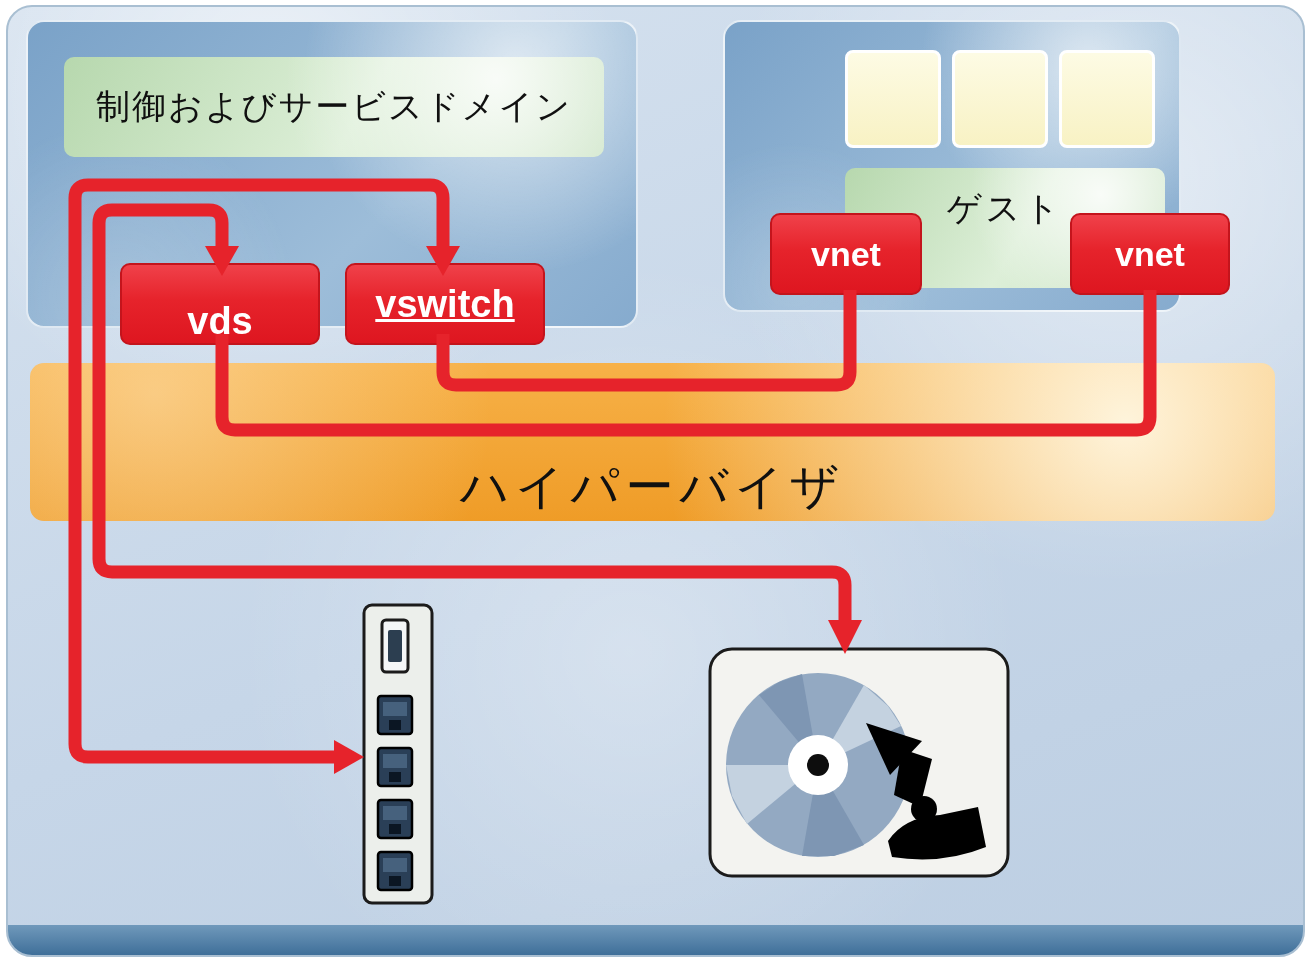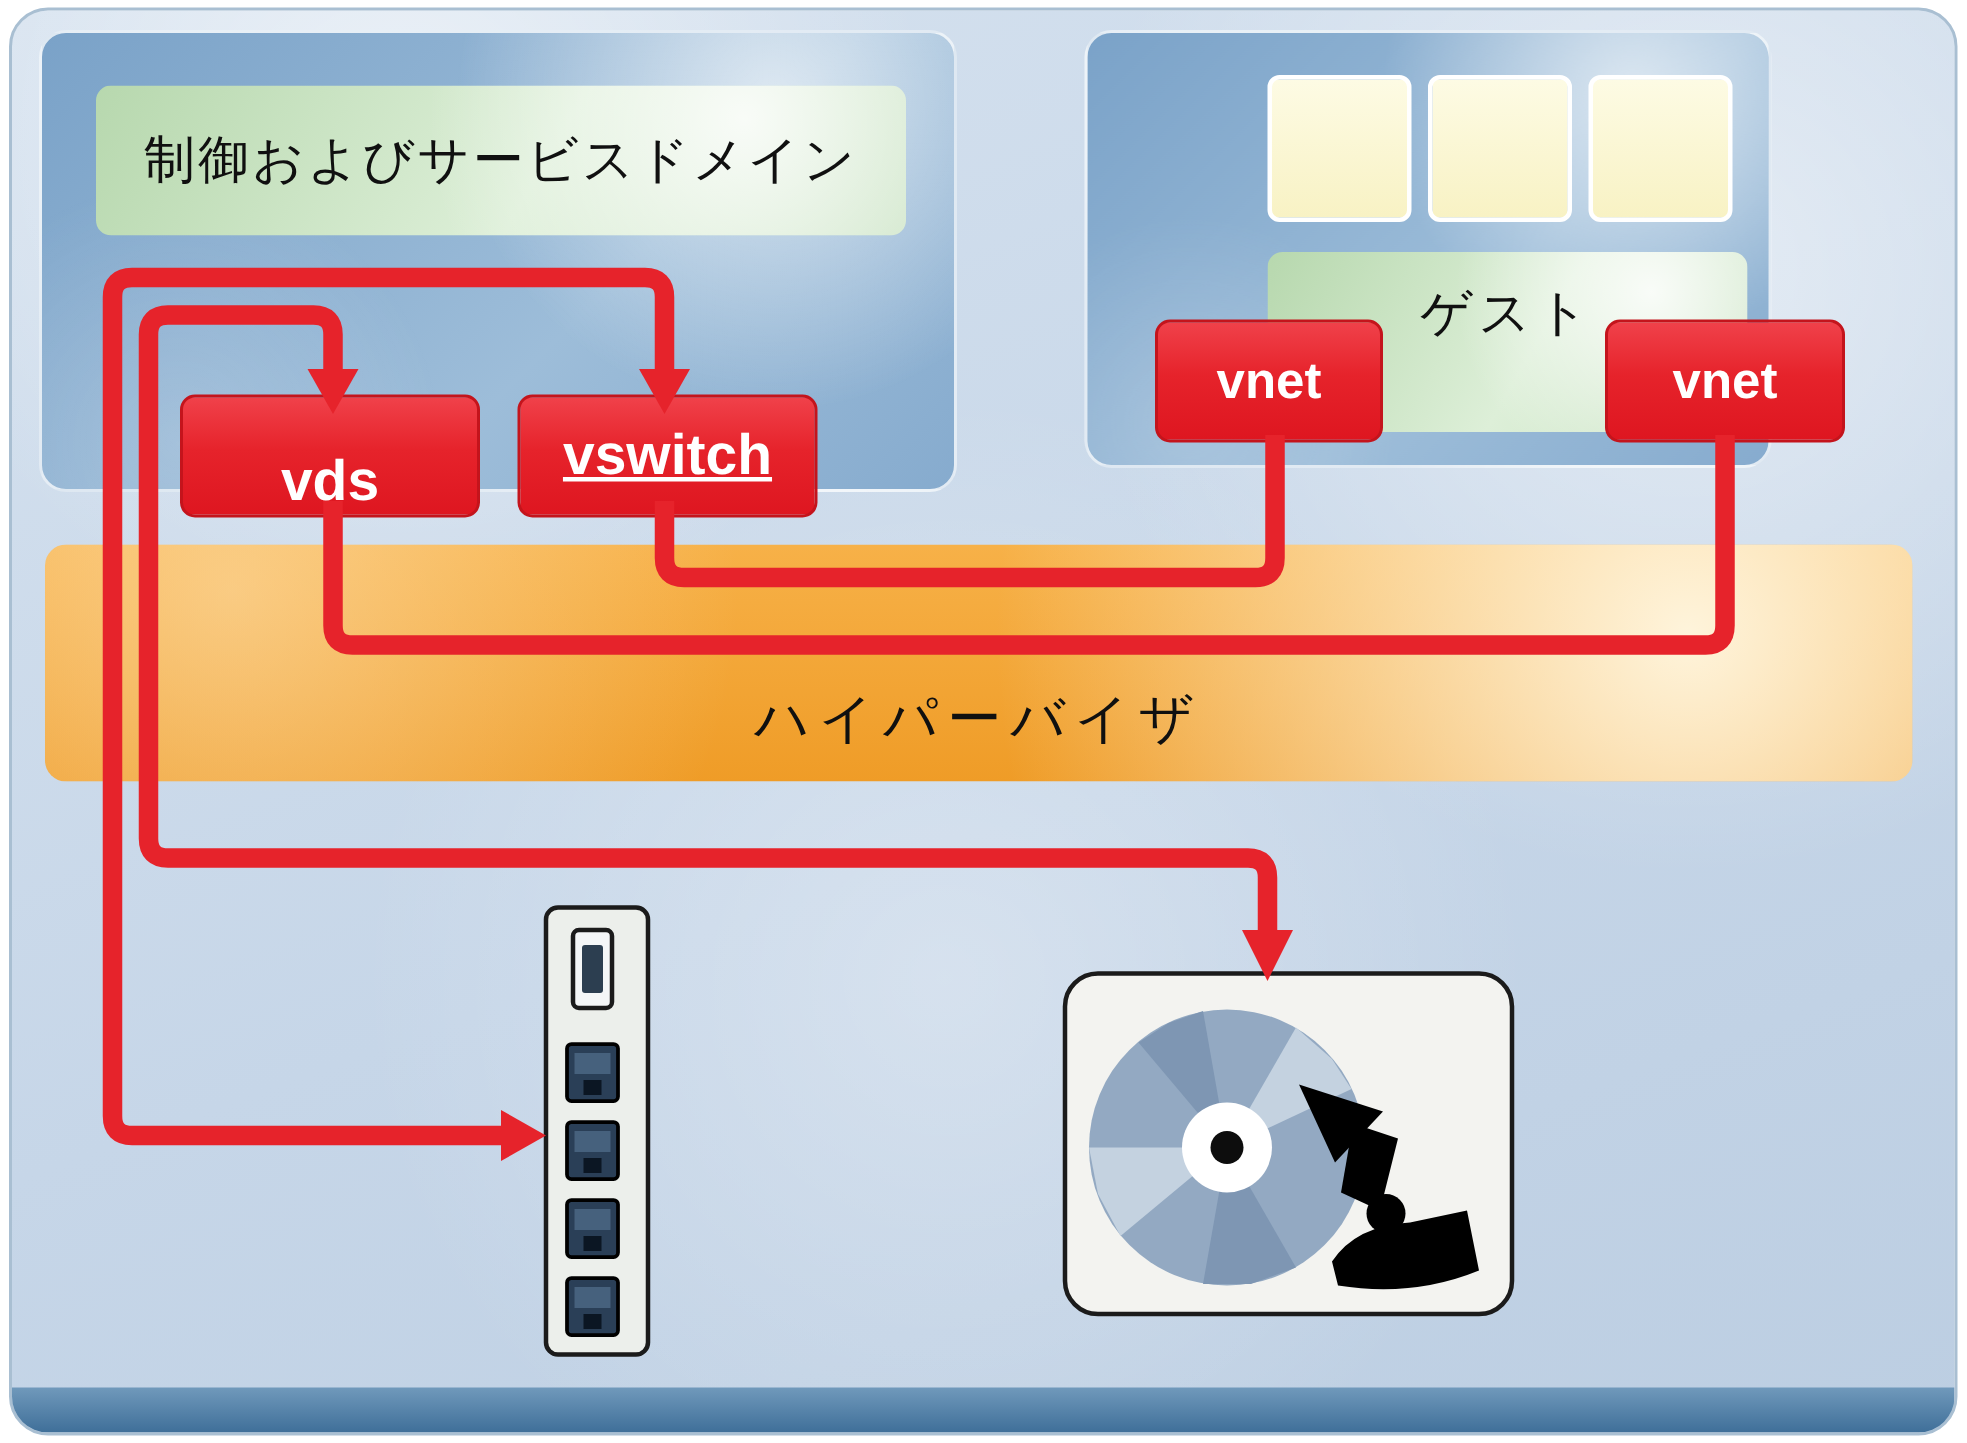--- a/index.html
+++ b/index.html
@@ -85,21 +85,21 @@
   .vdisk   { left: 1070px; top: 213px; width: 160px; height: 82px; font-size: 34px; }
 
   
   .hypervisor {
     position: absolute; left: 30px; top: 363px; width: 1245px; height: 158px;
     border-radius: 14px;
     background:
       radial-gradient(circle at 88% 38%, rgba(255,248,228,.95), rgba(255,248,228,0) 42%),
       radial-gradient(circle at 10% 20%, rgba(255,240,210,.45), rgba(255,240,210,0) 30%),
       linear-gradient(#f7b148, #ef9c27);
-    color: #101010; font-size: 36px; font-weight: 500; letter-spacing: 6px;
+    color: #101010; font-size: 48px; font-weight: 500; letter-spacing: 6px;
     display: flex; justify-content: center; align-items: flex-start;
     padding-top: 92px;
     z-index: 8;
     text-align: center;
   }
 
   
   .nic-icon  { position: absolute; left: 360px; top: 600px; width: 76px;  height: 308px; z-index: 20; }
   .disk-icon { position: absolute; left: 706px; top: 645px; width: 306px; height: 235px; z-index: 20; }
 

